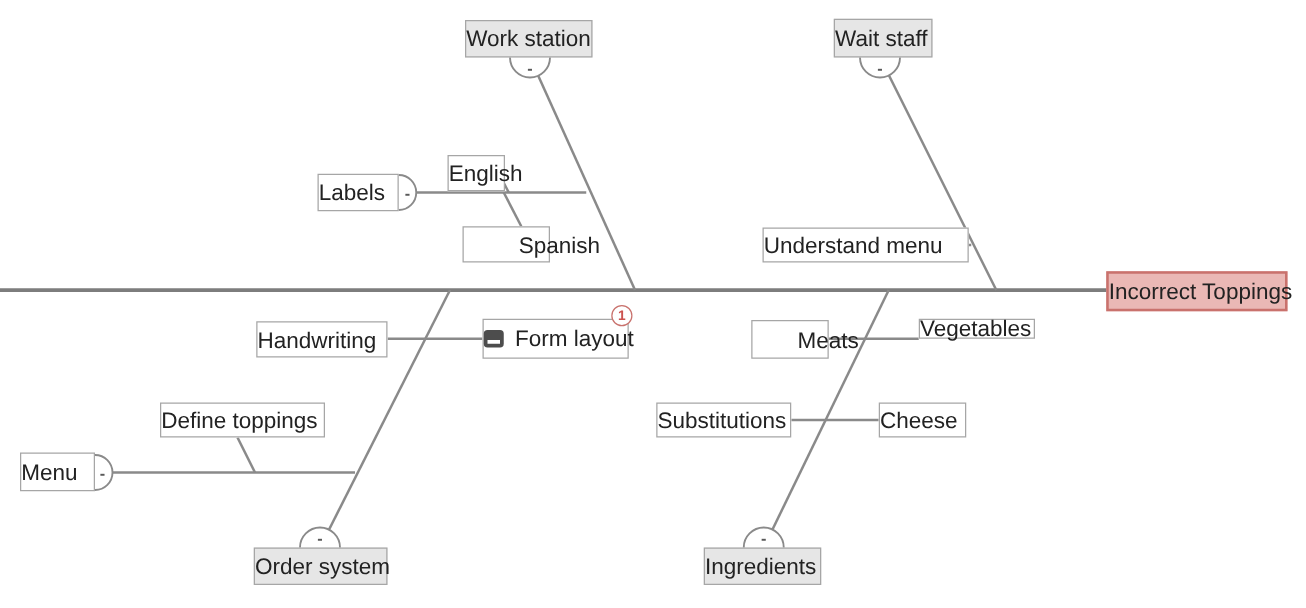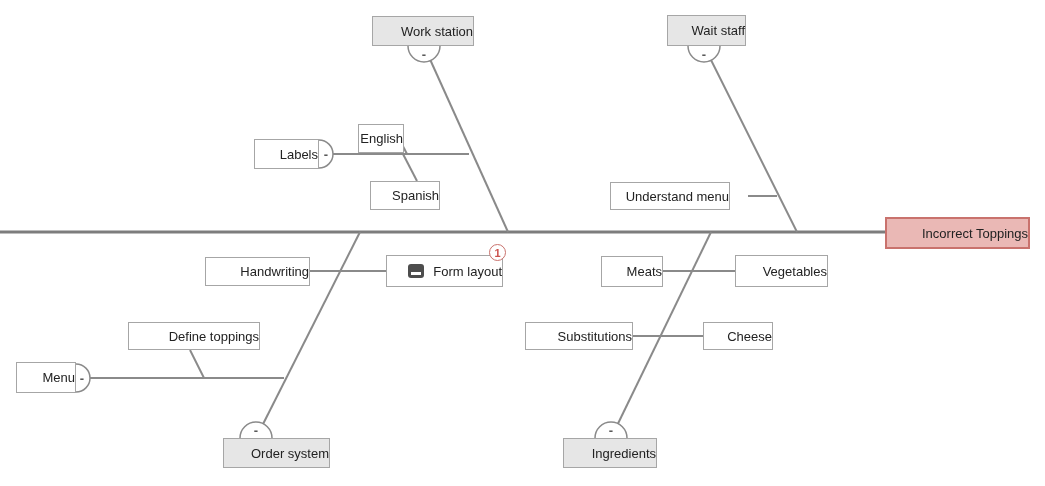--- a/index.html
+++ b/index.html
@@ -18,23 +18,23 @@
   .canvas{
     position:relative;width:1045px;height:486px;background:#fff;overflow:hidden;
     font-family:"Liberation Sans","DejaVu Sans",sans-serif;color:var(--text);
   }
   svg.wires{position:absolute;left:0;top:0;z-index:0;}
   .wire{stroke:var(--line);stroke-width:2;fill:none;}
   .wire.spine{stroke:var(--spine);stroke-width:3;}
   .collapse-circle{fill:#ffffff;stroke:var(--line);stroke-width:1.5;}
   .node{
     position:absolute;z-index:2;box-sizing:border-box;
-    display:flex;align-items:center;justify-content:flex-end;
+    display:flex;align-items:center;justify-content:flex-start;
     background:var(--box-fill);border:1.4px solid var(--box-border);
-    font-size:13px;line-height:1;white-space:nowrap;cursor:default;
+    font-size:18px;line-height:1;white-space:nowrap;cursor:default;
   }
   .node.category{background:var(--cat-fill);}
   .node.effect{
     background:var(--pink-fill);border:2px solid var(--pink-border);
   }
   .collapse-btn{
     position:absolute;z-index:3;display:flex;align-items:center;justify-content:center;
     width:14px;height:12px;font-size:13px;font-weight:bold;color:var(--collapse);
     line-height:1;cursor:pointer;
   }
@@ -88,37 +88,37 @@
   <div class="node effect" style="left:885px;top:217px;width:145px;height:32px;">
     <span>Incorrect Toppings</span>
   </div>
 
   <div class="node category" style="left:372px;top:16px;width:102px;height:30px;">
     <span>Work station</span>
   </div>
   <div class="node category" style="left:667px;top:15px;width:79px;height:31px;">
     <span>Wait staff</span>
   </div>
-  <div class="node category" style="left:203px;top:438px;width:107px;height:30px;margin-left:20px;">
+  <div class="node category" style="left:203px;top:438px;width:107px;height:30px;">
     <span>Order system</span>
   </div>
   <div class="node category" style="left:563px;top:438px;width:94px;height:30px;">
     <span>Ingredients</span>
   </div>
 
   <div class="node" style="left:254px;top:139px;width:65px;height:30px;">
     <span>Labels</span>
   </div>
   <div class="node" style="left:358px;top:96px;width:46px;height:29px;margin-top:28px;">
     <span>English</span>
   </div>
   <div class="node" style="left:370px;top:181px;width:70px;height:29px;padding-left:44px;">
     <span>Spanish</span>
   </div>
-  <div class="node" style="left:610px;top:182px;width:120px;height:28px;">
+  <div class="node" style="left:610px;top:182px;width:165px;height:28px;">
     <span>Understand menu</span>
   </div>
   <div class="node" style="left:205px;top:257px;width:105px;height:29px;">
     <span>Handwriting</span>
   </div>
   <div class="node" style="left:386px;top:255px;width:117px;height:32px;">
     <span class="fl-content">
       <span class="comment-icon"></span>
       <span>Form layout</span>
     </span>
@@ -128,21 +128,21 @@
   </div>
   <div class="node" style="left:128px;top:322px;width:132px;height:28px;">
     <span>Define toppings</span>
   </div>
   <div class="node" style="left:16px;top:362px;width:60px;height:31px;">
     <span>Menu</span>
   </div>
   <div class="node" style="left:601px;top:256px;width:62px;height:31px;padding-left:36px;">
     <span>Meats</span>
   </div>
-  <div class="node" style="left:735px;top:255px;width:93px;height:32px;">
+  <div class="node" style="left:735px;top:255px;width:93px;height:16px;">
     <span>Vegetables</span>
   </div>
   <div class="node" style="left:525px;top:322px;width:108px;height:28px;">
     <span>Substitutions</span>
   </div>
   <div class="node" style="left:703px;top:322px;width:70px;height:28px;">
     <span>Cheese</span>
   </div>
 
   <div class="collapse-btn" style="left:417px;top:48px;">-</div>

